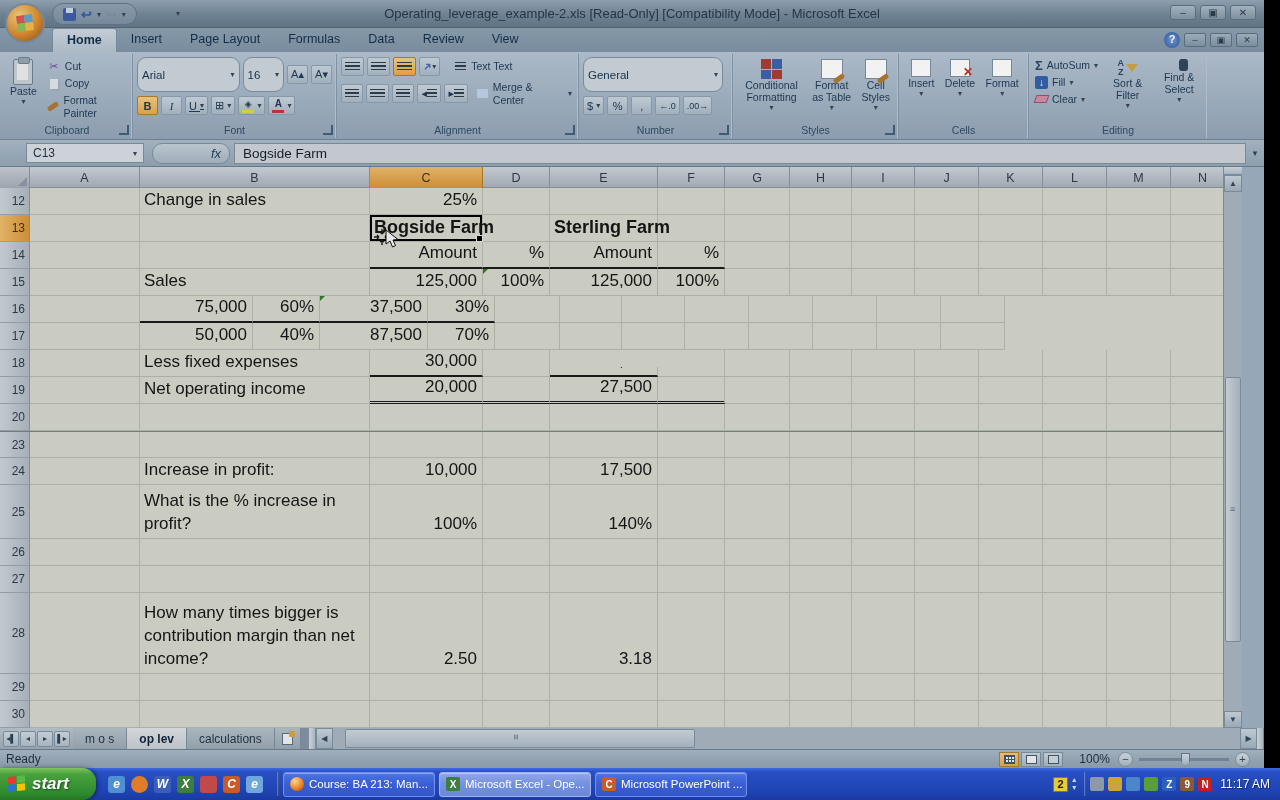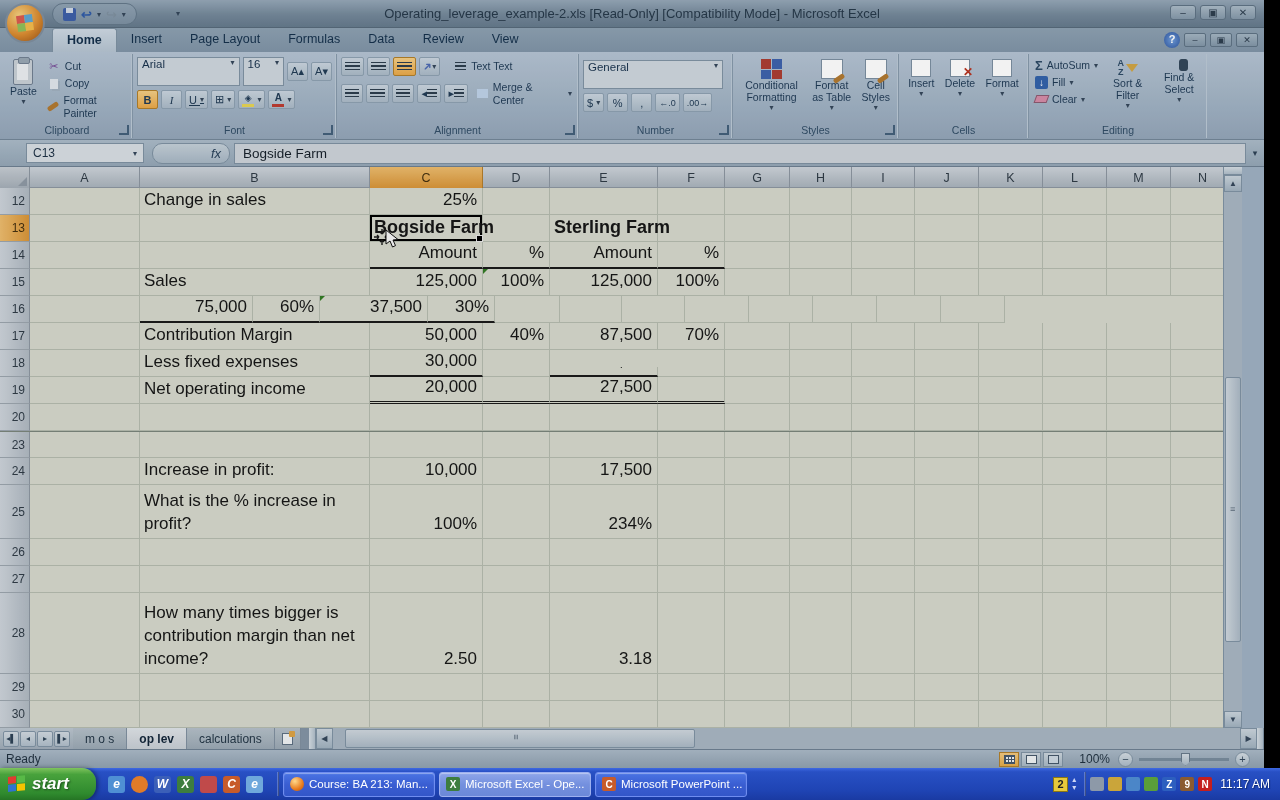--- a/index.html
+++ b/index.html
@@ -33,21 +33,21 @@
   
   .ribbon{position:absolute;left:0;top:52px;width:100%;height:88px;background:linear-gradient(#b3c3d4,#9fb2c5 60%,#92a6ba);border-bottom:1px solid #718699;display:flex;padding:2px 2px 0}
   .rgroup{position:relative;height:84px;border-right:1px solid #8499ac;box-shadow:inset -1px 0 0 #b9c8d6;padding:3px 4px 16px}
   .rg-label{position:absolute;left:0;right:0;bottom:1px;height:14px;font-size:10.5px;color:#2f4d69;text-align:center;line-height:14px}
   .launcher{position:absolute;right:3px;bottom:2px;width:10px;height:10px;border-right:2px solid #41607d;border-bottom:2px solid #41607d;font-size:7px;color:#41607d;line-height:9px}
   .bigbtn{display:flex;flex-direction:column;align-items:center;justify-content:flex-start;font-size:10.5px;color:#1d3a57;text-align:center;padding:2px 4px;border-radius:3px;line-height:1.15}
   .sbtn{display:flex;align-items:center;gap:4px;font-size:10.5px;color:#1d3a57;padding:1px 2px;line-height:1.2}
   .ic{width:14px;height:13px;display:inline-flex;align-items:center;justify-content:center;font-size:11px}
   .tool{height:19px;min-width:21px;border:1px solid #8ca0b2;background:linear-gradient(#c8d4df,#a9bac8);border-radius:2px;display:inline-flex;align-items:center;justify-content:center;font-size:11px;color:#203c58;padding:0 3px}
   .tool.on{background:linear-gradient(#f6cd7e,#eda740);border-color:#b47e22}
-  .selbox{height:29px;background:#cdd6de;border:1px solid #7e93a5;border-radius:0;display:inline-flex;font-size:11.5px;color:#16324f;padding:0 4px;gap:6px}
+  .selbox{height:35px;background:#cdd6de;border:1px solid #7e93a5;border-radius:9px;display:inline-flex;align-items:center;font-size:11.5px;color:#16324f;padding:0 4px;gap:6px}
   .bars{width:15px;height:9px;background:repeating-linear-gradient(#2c3e50 0 1.5px,transparent 1.5px 3.5px)}
   .bars.sm{width:11px}
   .clip-ic{width:20px;height:26px;background:#c8cfd6;border:1px solid #6f8093;border-radius:2px;position:relative}
   .clip-ic::before{content:"";position:absolute;left:4px;top:-3px;width:10px;height:5px;background:#97a6b4;border:1px solid #6f8093;border-radius:2px}
   .clip-ic::after{content:"";position:absolute;left:3px;top:4px;width:11px;height:16px;background:#e9edf0}
   .grid-ic{width:22px;height:20px;background:
     linear-gradient(#fff,#fff) , repeating-linear-gradient(90deg,#7a8ea2 0 1px,transparent 1px 7px),repeating-linear-gradient(#7a8ea2 0 1px,transparent 1px 6px);background-color:#e8ecef;border:1px solid #7a8ea2;position:relative}
   .brush{position:absolute;right:-3px;bottom:-3px;width:12px;height:5px;background:#b5782a;border-radius:2px;transform:rotate(-35deg)}
   .cf-ic{width:22px;height:20px;display:grid;grid-template-columns:10px 10px;gap:1px}
   .cf-ic i{background:#b23b2e}.cf-ic i:nth-child(2){background:#3b62b2}.cf-ic i:nth-child(3){background:#3b62b2}.cf-ic i:nth-child(4){background:#b23b2e}
@@ -567,23 +567,20 @@
             <div class="cell" style="width: 63px;"></div>
             <div class="cell" style="width: 64px;"></div>
             <div class="cell" style="width: 64px;"></div>
             <div class="cell" style="width: 64px;"></div>
             <div class="cell" style="width: 64px;"></div>
             <div class="cell" style="width: 64px;"></div>
           </div>
           <div class="grow" style="height: 27px;">
             <div class="rh">17</div>
             <div class="cell" style="width: 110px;"></div>
-            <div class="cell" style="width: 230px;">
-              <span class="txt">Contribution Margin</span>
-            </div>
             <div class="cell ar" style="width: 113px;">
               <span class="txt">50,000</span>
             </div>
             <div class="cell ar" style="width: 67px;">
               <span class="txt">40%</span>
             </div>
             <div class="cell ar" style="width: 108px;">
               <span class="txt">87,500</span>
             </div>
             <div class="cell ar" style="width: 67px;">
@@ -705,21 +702,21 @@
             <div class="rh">25</div>
             <div class="cell" style="width: 110px;"></div>
             <div class="cell wrap" style="width: 230px;">
               <span class="txt">What is the % increase in profit?</span>
             </div>
             <div class="cell ar" style="width: 113px;">
               <span class="txt">100%</span>
             </div>
             <div class="cell" style="width: 67px;"></div>
             <div class="cell ar" style="width: 108px;">
-              <span class="txt">234%</span>
+              <span class="txt">140%</span>
             </div>
             <div class="cell" style="width: 67px;"></div>
             <div class="cell" style="width: 65px;"></div>
             <div class="cell" style="width: 62px;"></div>
             <div class="cell" style="width: 63px;"></div>
             <div class="cell" style="width: 64px;"></div>
             <div class="cell" style="width: 64px;"></div>
             <div class="cell" style="width: 64px;"></div>
             <div class="cell" style="width: 64px;"></div>
             <div class="cell" style="width: 64px;"></div>

